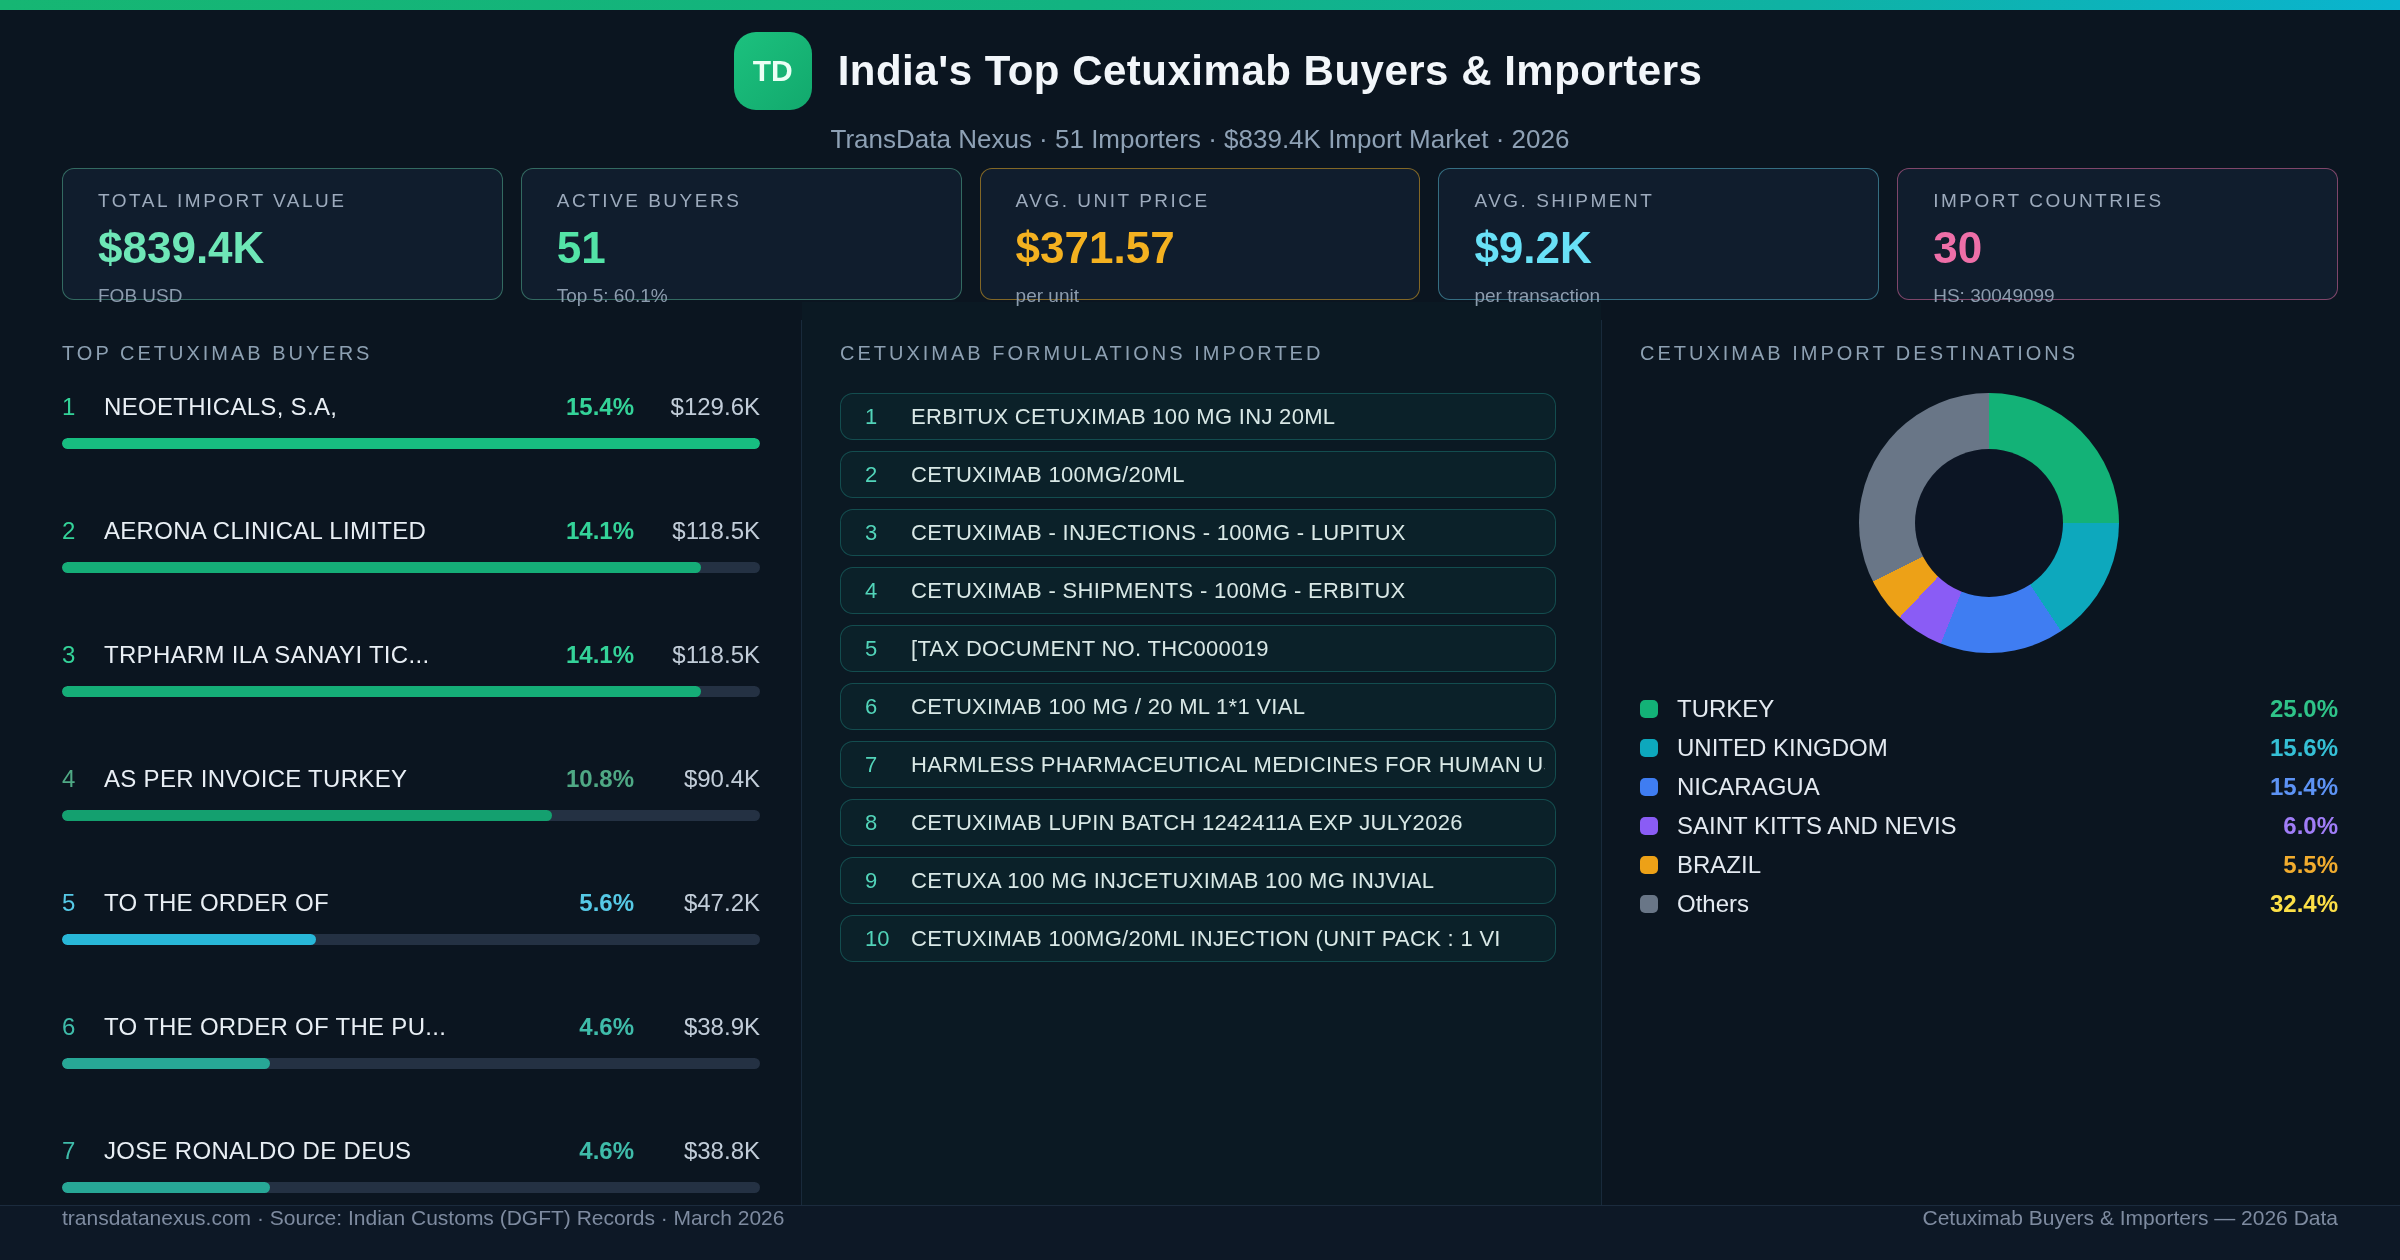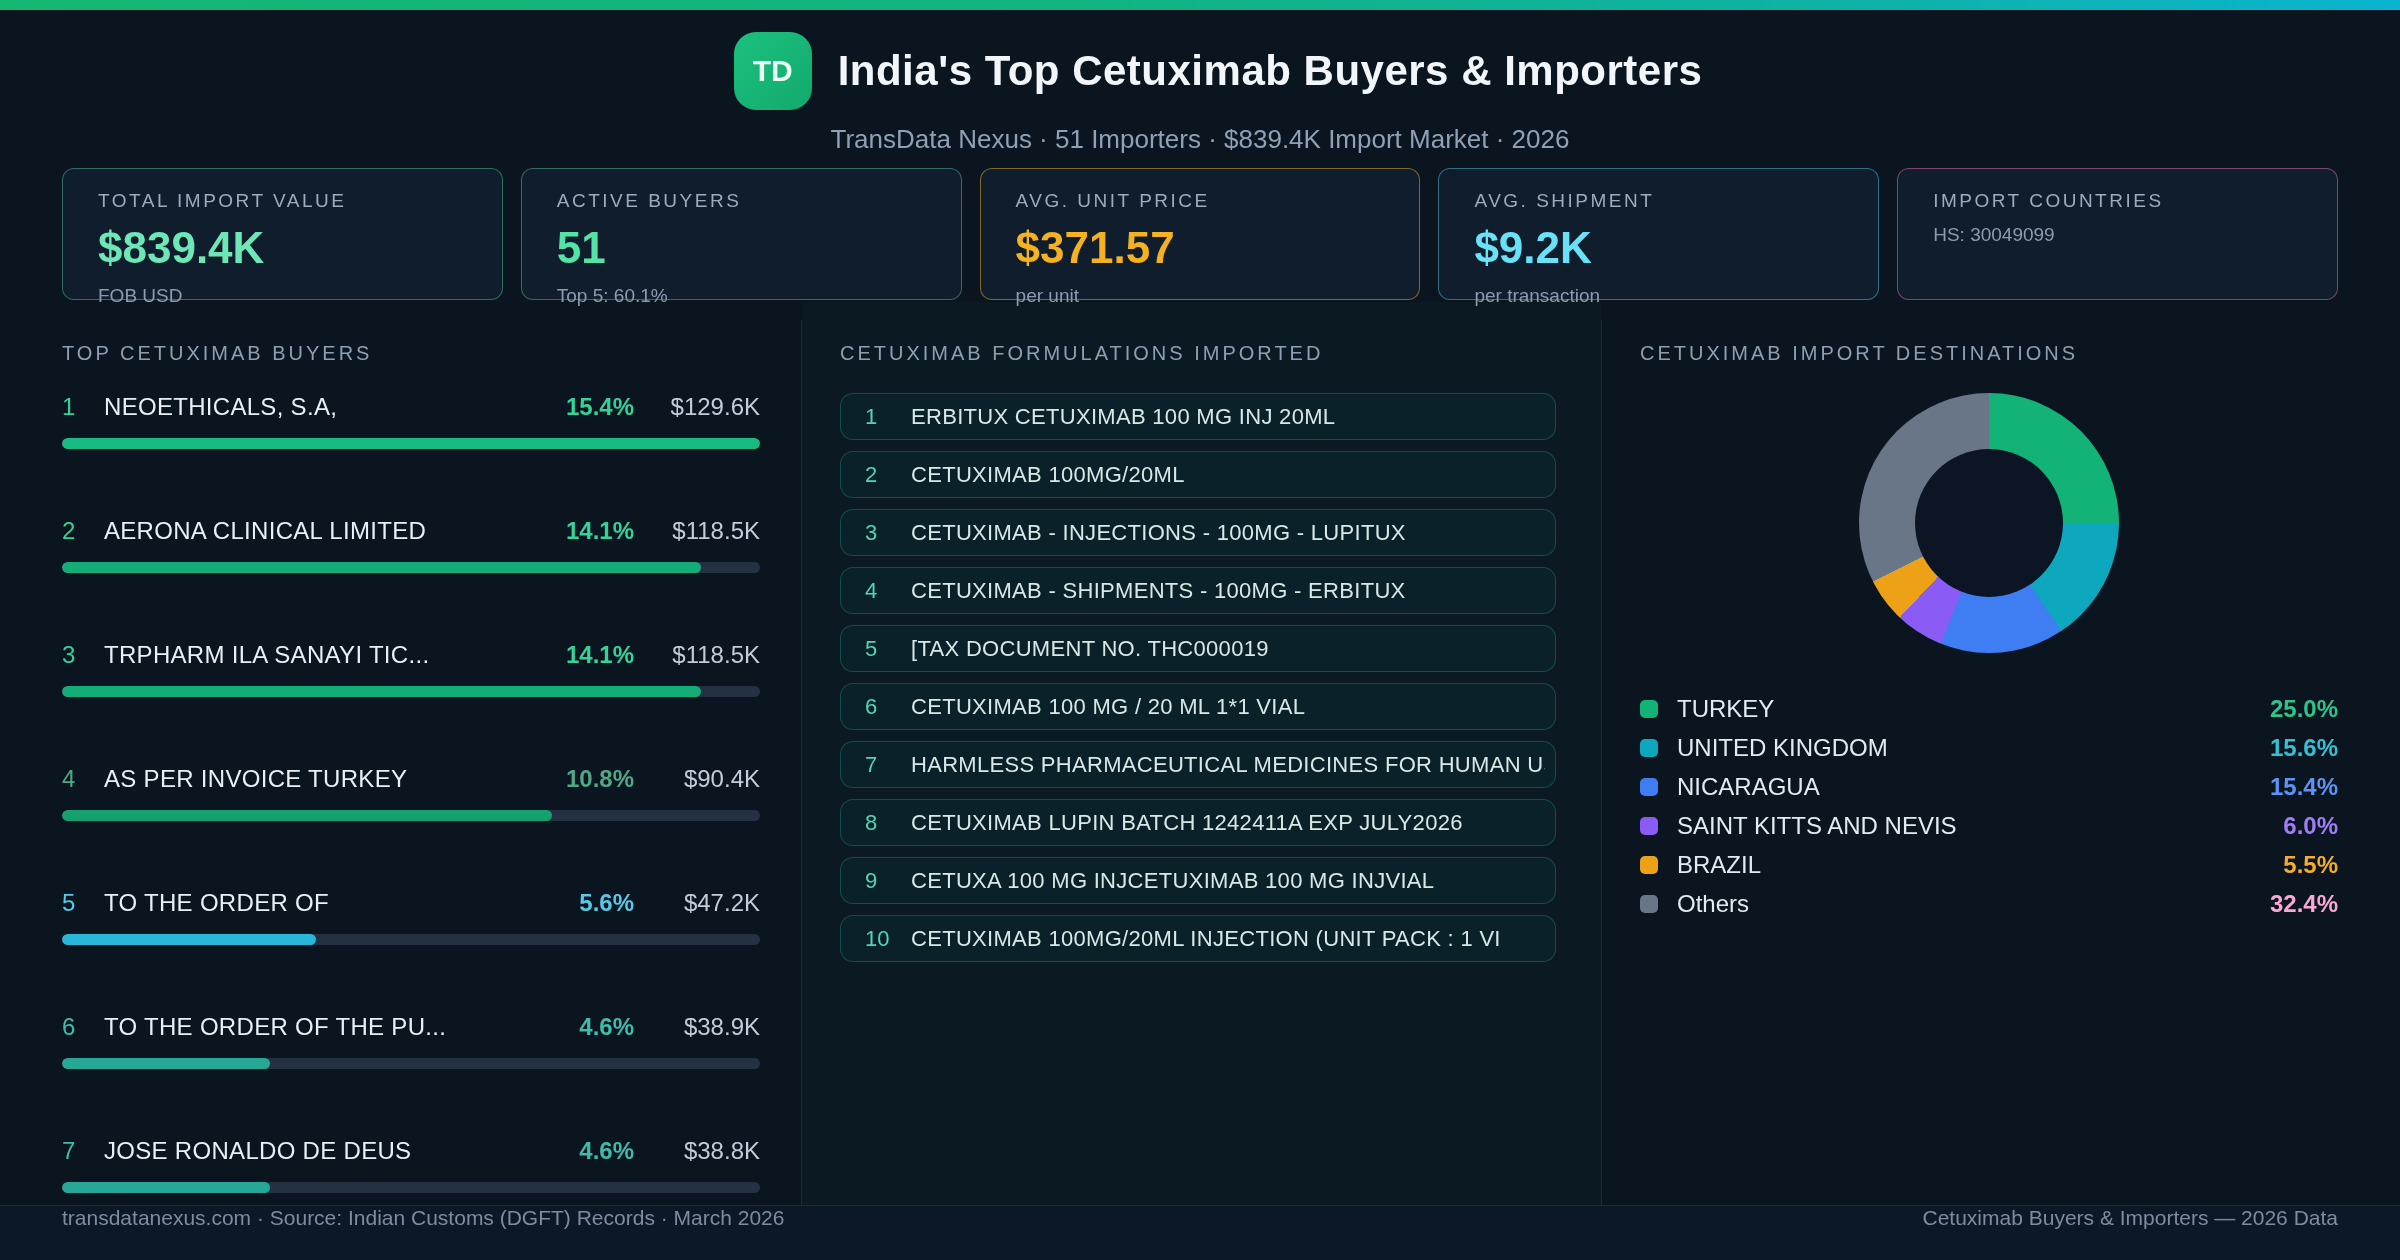--- a/index.html
+++ b/index.html
@@ -90,20 +90,21 @@
       <div class="stat-value" style="color: rgb(244, 177, 32);">$371.57</div>
       <div class="stat-sub">per unit</div>
     </div>
     <div class="stat-card" style="border-color: rgba(105, 225, 247, 0.42);">
       <div class="stat-label">AVG. SHIPMENT</div>
       <div class="stat-value" style="color: rgb(105, 225, 247);">$9.2K</div>
       <div class="stat-sub">per transaction</div>
     </div>
     <div class="stat-card" style="border-color: rgba(238, 111, 168, 0.5);">
       <div class="stat-label">IMPORT COUNTRIES</div>
+      <div class="stat-value" style="color: rgb(238, 111, 168);">30</div>
       <div class="stat-sub">HS: 30049099</div>
     </div>
   </div>
 
 <div class="main">
   <div class="mid-tint"></div>
   <div class="divider d1"></div>
   <div class="divider d2"></div>
 
   <div class="col col-left">
@@ -264,21 +265,21 @@
           <span class="legend-val" style="color: rgb(160, 125, 247);">6.0%</span>
         </div>
         <div class="legend-row">
           <span class="legend-swatch" style="background: rgb(237, 161, 23);"></span>
           <span class="legend-label">BRAZIL</span>
           <span class="legend-val" style="color: rgb(242, 172, 46);">5.5%</span>
         </div>
         <div class="legend-row">
           <span class="legend-swatch" style="background: rgb(105, 118, 135);"></span>
           <span class="legend-label">Others</span>
-          <span class="legend-val" style="color: #f9a8d4;">32.4%</span>
+          <span class="legend-val" style="color: #fde047;">32.4%</span>
         </div>
       </div>
   </div>
 </div>
 
 <div class="footer">
   <span>transdatanexus.com · Source: Indian Customs (DGFT) Records · March 2026</span>
   <span>Cetuximab Buyers &amp; Importers — 2026 Data</span>
 </div>
 

